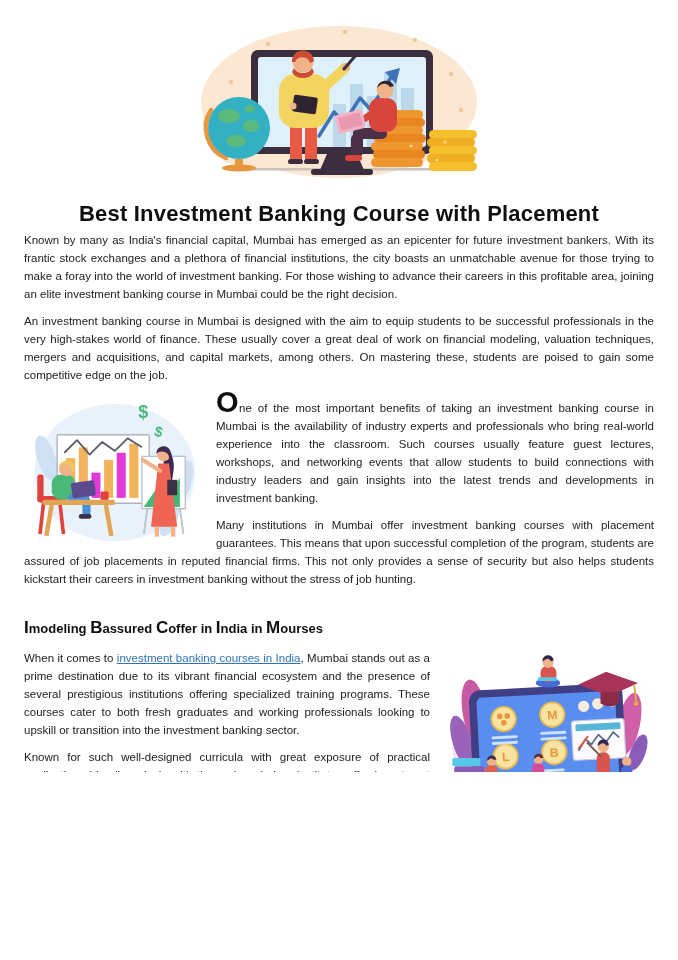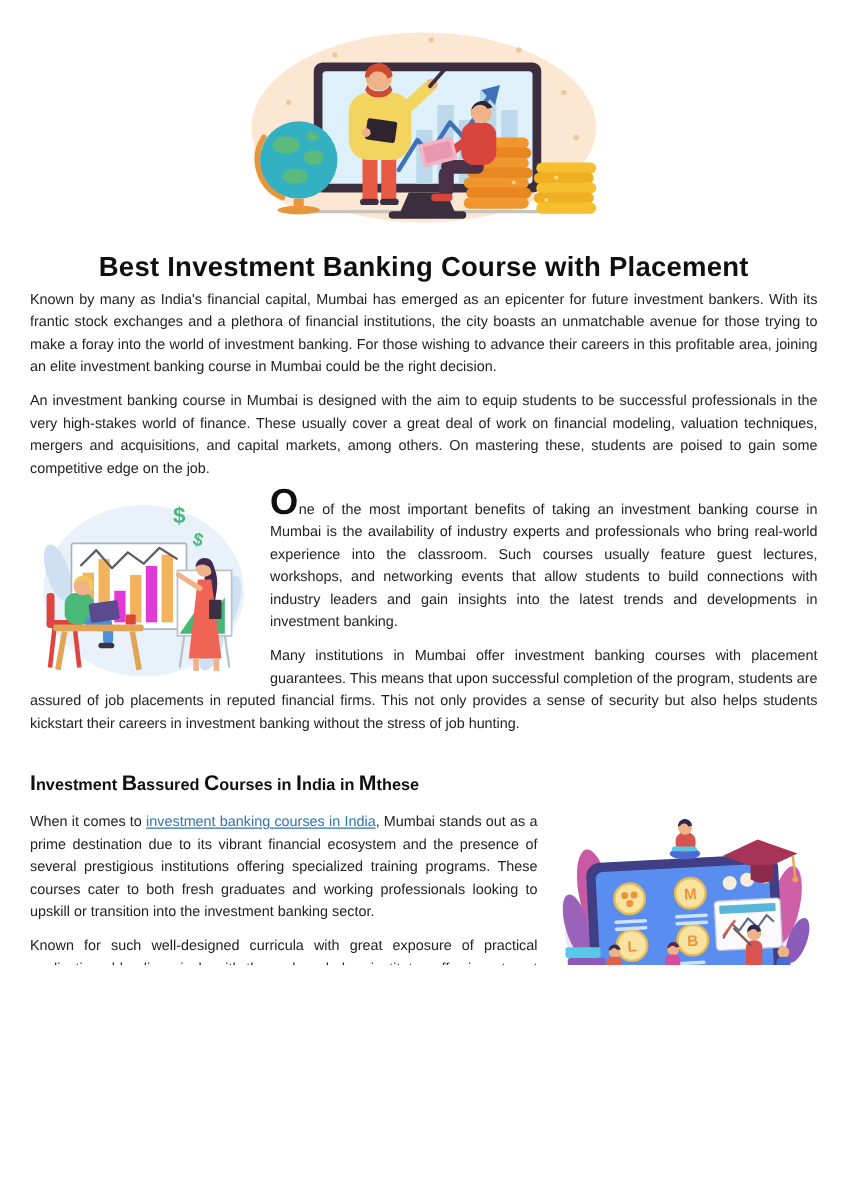--- a/index.html
+++ b/index.html
@@ -197,21 +197,21 @@
           <line x1="82" y1="122" x2="88" y2="156" stroke="#e2a455" stroke-width="5"></line>
           <rect x="76" y="107" width="9" height="9" rx="1" fill="#dc4339"></rect>
         </g>
       </svg>
 
       <p><span class="dropcap">O</span><span>ne of the most important benefits of taking an investment banking course in Mumbai is the availability of industry experts and professionals who bring real-world experience into the classroom. Such courses usually feature guest lectures, workshops, and networking events that allow students to build connections with industry leaders and gain insights into the latest trends and developments in investment banking.</span></p>
       <p>Many institutions in Mumbai offer investment banking courses with placement guarantees. This means that upon successful completion of the program, students are assured of job placements in reputed financial firms. This not only provides a sense of security but also helps students kickstart their careers in investment banking without the stress of job hunting.</p>
     </div>
 
     <h2 class="h-section">
-      <span><span class="cap">I</span><span class="low">nvestment </span></span><span><span class="cap">B</span><span class="low">assured </span></span><span><span class="cap">C</span><span class="low">ourses in </span></span><span><span class="cap">I</span><span class="low">ndia in </span></span><span><span class="cap">M</span><span class="low">these</span></span>
+      <span><span class="cap">I</span><span class="low">modeling </span></span><span><span class="cap">B</span><span class="low">assured </span></span><span><span class="cap">C</span><span class="low">offer in </span></span><span><span class="cap">I</span><span class="low">ndia in </span></span><span><span class="cap">M</span><span class="low">ourses</span></span>
     </h2>
 
     <div class="wrap-block">
       <svg class="float-r" width="212" height="150" viewBox="0 0 212 160" xmlns="http://www.w3.org/2000/svg">
         <g>
           <ellipse cx="106" cy="104" rx="102" ry="52" fill="#f0e4f6"></ellipse>
           <ellipse cx="28" cy="66" rx="13" ry="36" transform="rotate(-10 28 66)" fill="#c85aa5"></ellipse>
           <ellipse cx="14" cy="96" rx="10" ry="28" transform="rotate(-16 14 96)" fill="#9a62b8"></ellipse>
           <ellipse cx="46" cy="80" rx="8" ry="22" transform="rotate(8 46 80)" fill="#e0604a"></ellipse>
           <ellipse cx="192" cy="78" rx="12" ry="34" transform="rotate(12 192 78)" fill="#cf5fa8"></ellipse>

